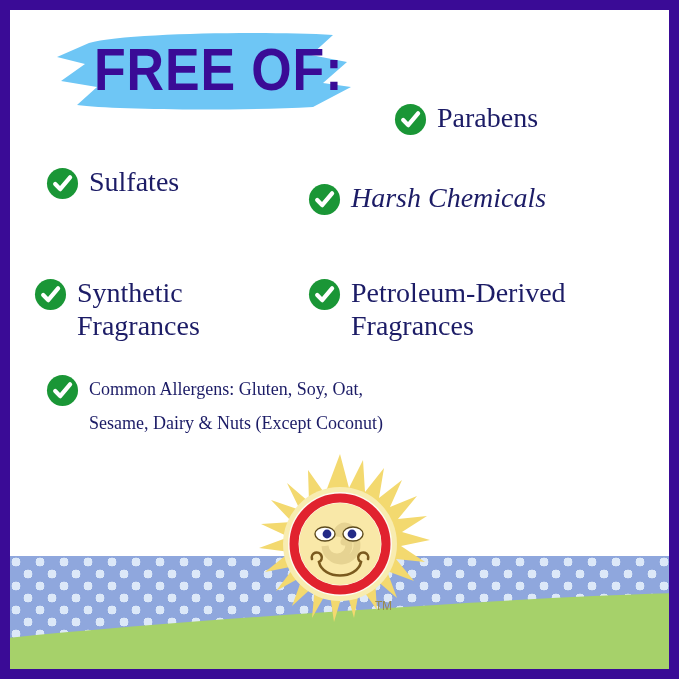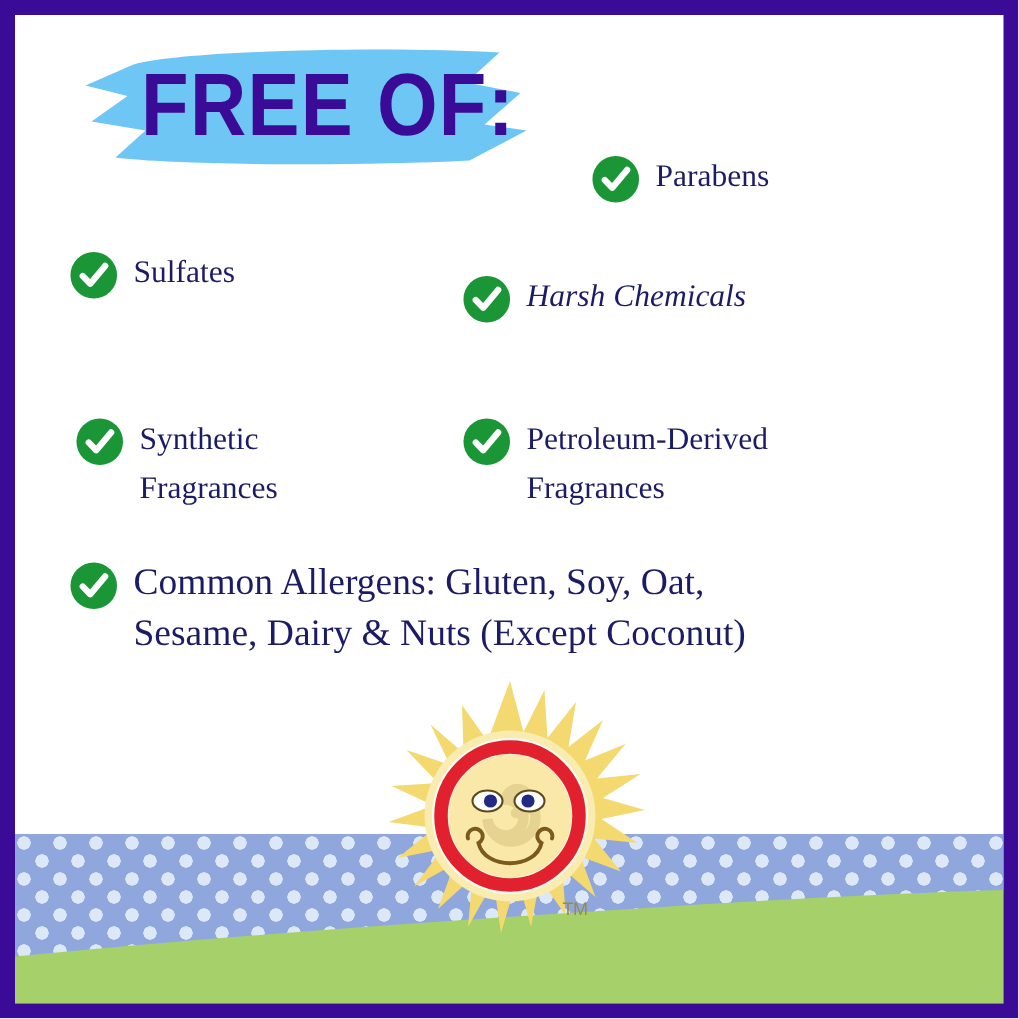--- a/index.html
+++ b/index.html
@@ -107,31 +107,31 @@
     flex: 0 0 auto;
     width: 33px;
     height: 33px;
     margin-top: 2px;
   }
   .check svg { display: block; width: 100%; height: 100%; }
   .item-label {
     margin-left: 10px;
     color: #1c1c66;
     font-family: "Liberation Serif", serif;
-    font-size: 21px;
+    font-size: 28px;
     line-height: 33px;
     white-space: pre-line;
   }
-  .item-wide .item-label { font-size: 25px; line-height: 34px; }
+  .item-wide .item-label { font-size: 18px; line-height: 34px; }
 
   
   #item-parabens      { left: 394px; top: 101px; }
   #item-sulfates      { left:  46px; top: 165px; }
   #item-harsh         { left: 308px; top: 181px; font-style: italic; }
-  #item-synthetic     { left:  50px; top: 276px; }
+  #item-synthetic     { left:  34px; top: 276px; }
   #item-petroleum     { left: 308px; top: 276px; }
   #item-allergens     { left:  46px; top: 372px; width: 600px; }
 </style>
 </head>
 <body>
 
 <div id="canvas">
 
   <div class="scene">
     <div class="sky"></div>

